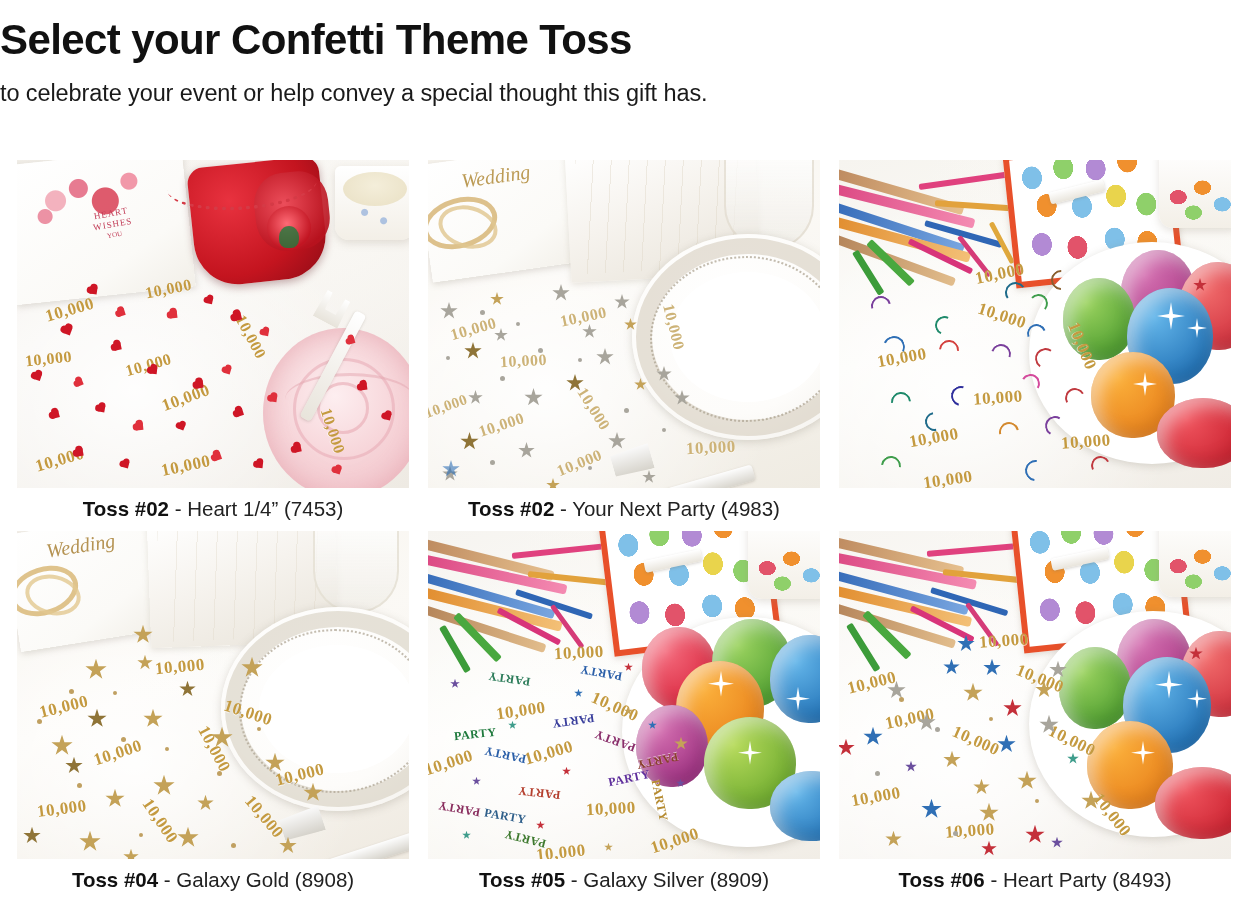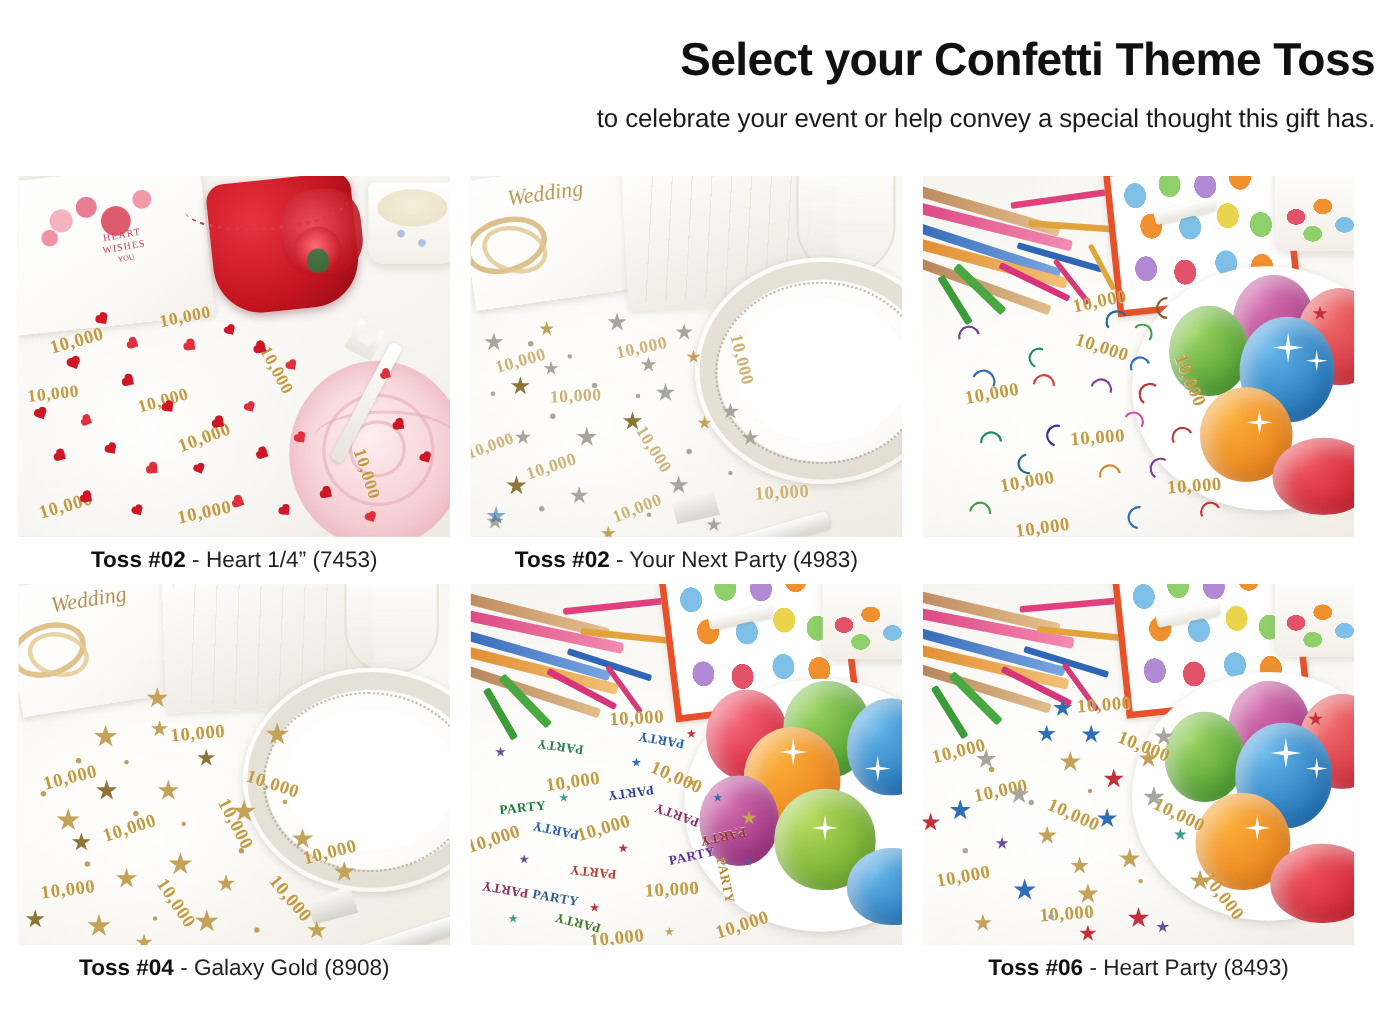--- a/index.html
+++ b/index.html
@@ -7,21 +7,21 @@
     width:1250px;height:917px;
     background:#ffffff;
     font-family:"Liberation Sans", sans-serif;
     color:#111111;
     overflow:hidden;
     position:relative;
   }
   .page{width:1250px;height:917px;position:relative;}
 
   
-  .header{width:1250px;text-align:right;padding-top:32px;box-sizing:border-box;}
+  .header{width:1250px;text-align:left;padding-top:18px;box-sizing:border-box;}
   .title{
     font-size:42px;
     font-weight:bold;
     letter-spacing:-0.6px;
     line-height:1.05;
     color:#111;
     margin:0 0 16px 0;
   }
   .subline{
     font-size:23.5px;
@@ -628,20 +628,26 @@
           <div class="star teal" style="left:80px;top:190px;width:9px;height:9px;"></div>
           <div class="star gd" style="left:196px;top:176px;width:9px;height:9px;"></div>
           <div class="star purple" style="left:44px;top:246px;width:9px;height:9px;"></div>
           <div class="star red" style="left:134px;top:236px;width:9px;height:9px;"></div>
           <div class="star blue" style="left:220px;top:190px;width:9px;height:9px;"></div>
           <div class="star teal" style="left:34px;top:300px;width:9px;height:9px;"></div>
           <div class="star gd" style="left:176px;top:312px;width:9px;height:9px;"></div>
           <div class="star purple" style="left:248px;top:248px;width:9px;height:9px;"></div>
           <div class="star red" style="left:108px;top:290px;width:9px;height:9px;"></div>
         </div>
+        <div class="caption">
+          <span class="tname">Toss #05</span>
+          <span class="tdesc">-</span>
+          <span class="tdesc">Galaxy Silver</span>
+          <span class="tdesc">(8909)</span>
+        </div>
       </div>
 
       <div class="cell">
         <div class="photo">
           <div class="cloth" style="background:linear-gradient(160deg,#f7f5f1 0%,#fdfcfa 45%,#f1ede7 100%);"></div>
           <div class="tex"></div>
 
           <div class="stick" style="left:-22px;top:2px;width:150px;height:10px;background:linear-gradient(90deg,#b9845a,#e6c08e);transform:rotate(13deg);"></div>
           <div class="stick" style="left:-22px;top:18px;width:162px;height:10px;background:linear-gradient(90deg,#d9417e,#f48bb2);transform:rotate(11deg);"></div>
           <div class="stick" style="left:-18px;top:36px;width:152px;height:9px;background:linear-gradient(90deg,#2f66b5,#79a6e0);transform:rotate(15deg);"></div>

